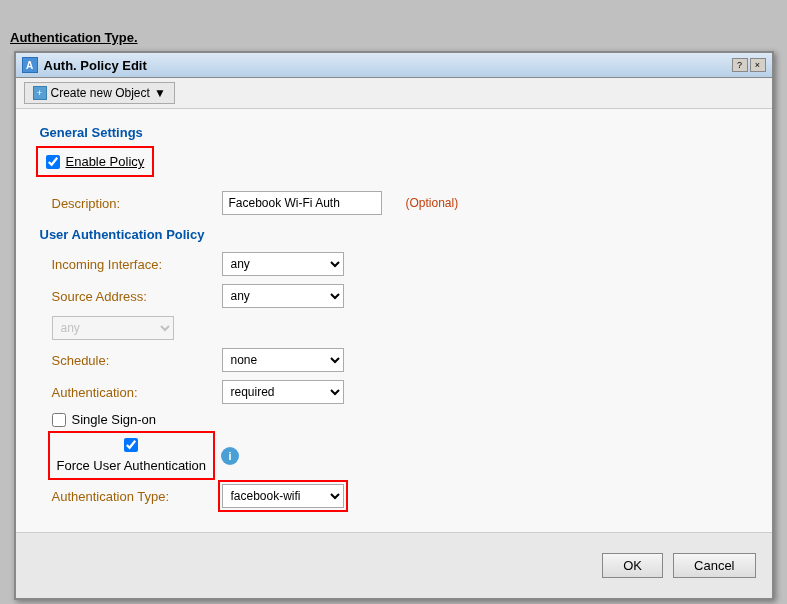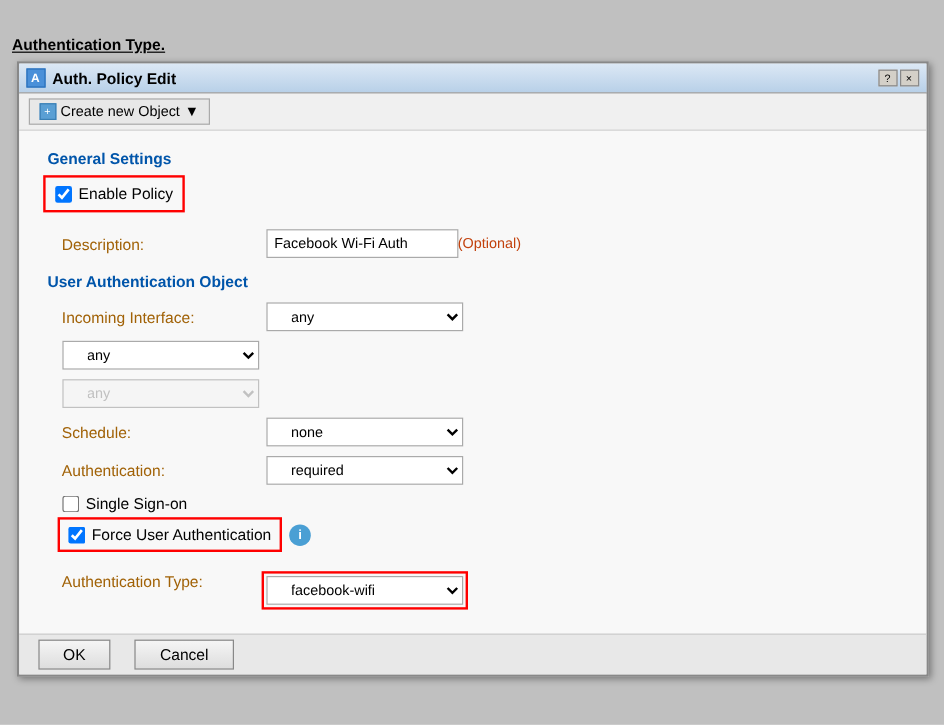--- a/index.html
+++ b/index.html
@@ -138,43 +138,43 @@
       flex-shrink: 0;
     }
 
     .form-label.disabled {
       color: #aaa;
     }
 
     .form-control-wrap {
       display: flex;
       align-items: center;
-      gap: 0;
+      gap: 24px;
     }
 
     .text-input {
       padding: 3px 6px;
       border: 1px solid #aaa;
       background: white;
       font-size: 12px;
       width: 160px;
       height: 24px;
     }
 
     .optional-text {
       font-size: 12px;
       color: #c2410c;
     }
 
     select.dropdown {
-      padding: 2px 16px;
+      padding: 2px 4px;
       border: 1px solid #aaa;
       background: white;
       font-size: 12px;
-      width: 164px;
+      width: 122px;
       height: 24px;
       cursor: pointer;
     }
 
     select.dropdown:disabled {
       color: #aaa;
       background: #f5f5f5;
     }
 
     .checkbox-row {
@@ -212,24 +212,24 @@
       color: white;
       font-size: 11px;
       font-weight: bold;
       cursor: pointer;
       margin-left: 4px;
     }
 
     .dialog-footer {
       background: #e8e8e8;
       border-top: 1px solid #ccc;
-      padding: 4px 16px;
-      display: flex;
-      justify-content: flex-start;
-      gap: 20px;
+      padding: 20px 16px;
+      display: flex;
+      justify-content: flex-end;
+      gap: 10px;
     }
 
     .footer-btn {
       padding: 4px 20px;
       font-size: 13px;
       border: 1px solid #888;
       cursor: pointer;
       background: linear-gradient(to bottom, #f5f5f5, #ddd);
     }
 
@@ -266,51 +266,52 @@
       <span>▼</span>
     </button>
   </div>
 
   <div class="dialog-content">
 
     <div class="section-divider">
       <div class="section-title">General Settings</div>
 
       
-      <div class="checkbox-row highlight-box" style="display:inline-flex; padding: 4px 6px;">
+      <div class="checkbox-row highlight-box" style="display:inline-flex; padding: 4px 6px; text-decoration: underline;">
         <input type="checkbox" id="enablePolicy" checked="" style="">
         <label class="checkbox-label" for="enablePolicy">Enable Policy</label>
       </div>
 
       
       <div class="form-row" style="margin-top: 10px;">
         <span class="form-label">Description:</span>
         <div class="form-control-wrap">
           <input type="text" class="text-input" value="Facebook Wi-Fi Auth" style="">
           <span class="optional-text">(Optional)</span>
         </div>
       </div>
     </div>
 
     <div>
-      <div class="section-title">User Authentication Object</div>
+      <div class="section-title">User Authentication Policy</div>
 
       <div class="form-row">
         <span class="form-label">Incoming Interface:</span>
         <div class="form-control-wrap">
           <select class="dropdown">
             <option value="any">any</option>
             <option value="wan1">wan1</option>
             <option value="wan2">wan2</option>
             <option value="internal">internal</option>
           </select>
         </div>
       </div>
 
       <div class="form-row">
+        <span class="form-label">Source Address:</span>
         <div class="form-control-wrap">
           <select class="dropdown">
             <option value="any">any</option>
             <option value="all">all</option>
             <option value="local">local</option>
           </select>
         </div>
       </div>
 
       <div class="form-row">
@@ -342,31 +343,31 @@
           </select>
         </div>
       </div>
 
       <div class="checkbox-row">
         <input type="checkbox" id="singleSignOn" style="">
         <label class="checkbox-label" for="singleSignOn">Single Sign-on</label>
       </div>
 
       <div class="checkbox-row">
-        <div class="highlight-box" style="display:inline-flex; align-items:center; gap:6px; padding: 3px 5px;">
+        <div class="highlight-box" style="display:inline-flex; align-items:center; gap:6px; padding: 3px 5px; flex-direction: column;">
           <input type="checkbox" id="forceUserAuth" checked="" style="">
           <label class="checkbox-label" for="forceUserAuth">Force User Authentication</label>
         </div>
         <span class="info-icon">i</span>
       </div>
 
       <div class="form-row">
         <span class="form-label">Authentication Type:</span>
         <div class="form-control-wrap">
-          <div class="highlight-box" style="display:inline-block;margin-top:16px;">
+          <div class="highlight-box" style="display:inline-block;">
             <select class="dropdown">
               <option value="facebook-wifi">facebook-wifi</option>
               <option value="local">local</option>
               <option value="radius">radius</option>
               <option value="ldap">ldap</option>
             </select>
           </div>
         </div>
       </div>
 

